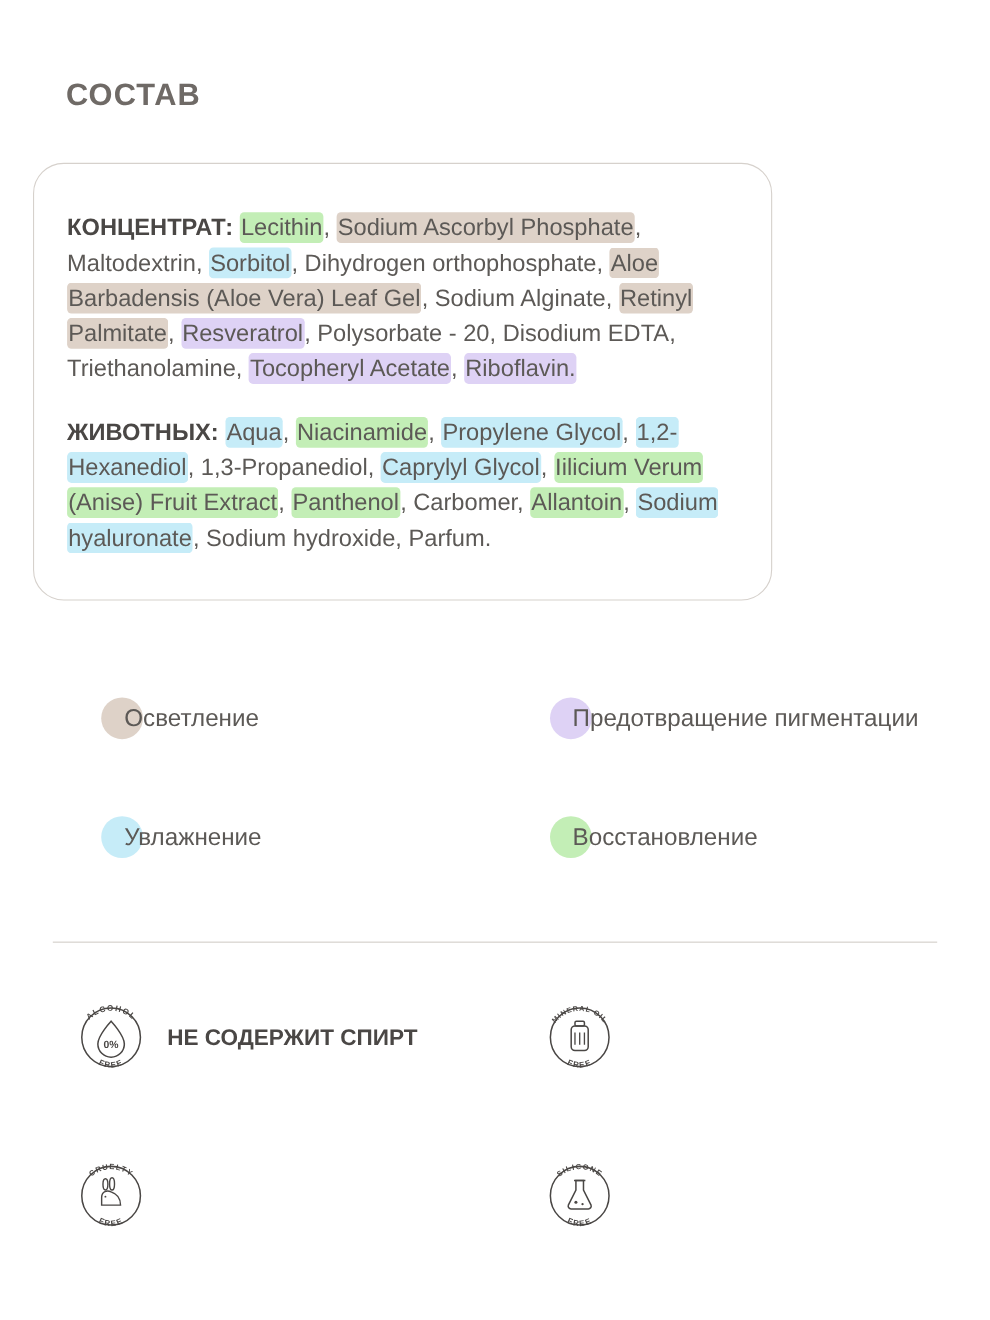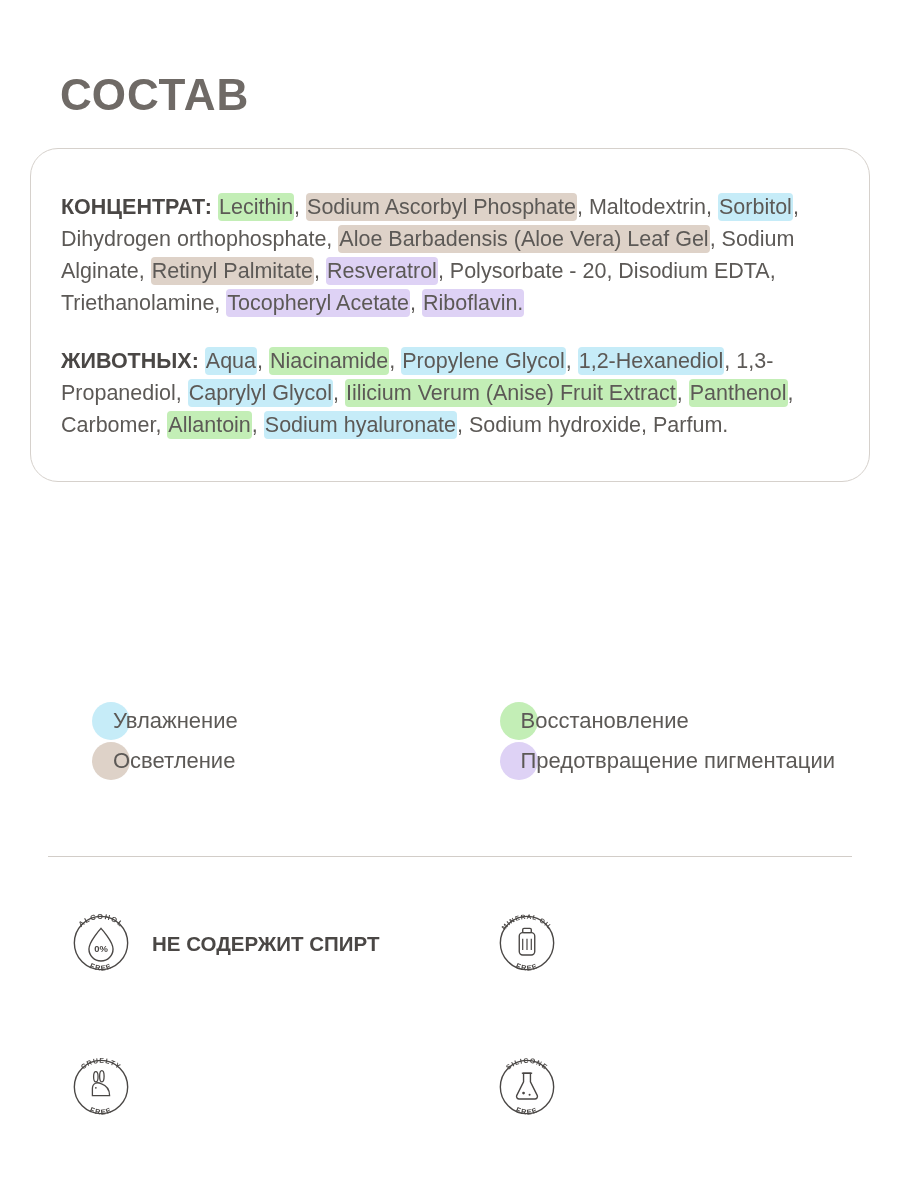--- a/index.html
+++ b/index.html
@@ -19,31 +19,31 @@
   .page {
     position: absolute;
     left: 0; top: 0;
     width: 900px; height: 1200px;
   }
 
   .title {
     position: absolute;
     left: 60px;
     top: 70px;
-    font-size: 44px;
+    font-size: 28px;
     font-weight: bold;
     letter-spacing: 1px;
     color: #6f6a66;
   }
 
   .ingredients-card {
     position: absolute;
     left: 30px;
     top: 148px;
-    width: 840px;
+    width: 672px;
     box-sizing: border-box;
     border: 1.5px solid #d6d1cc;
     border-radius: 28px;
     padding: 42px 32px 40px 30px;
   }
 
   .para {
     font-size: 21.5px;
     line-height: 32px;
     color: #5c5956;
@@ -157,38 +157,38 @@
       <span class="lead">КОНЦЕНТРАТ:</span>
       <span id="concentrate-list"> <span class="hl hl-green">Lecithin</span>, <span class="hl hl-beige">Sodium Ascorbyl Phosphate</span>, Maltodextrin, <span class="hl hl-blue">Sorbitol</span>, Dihydrogen orthophosphate, <span class="hl hl-beige">Aloe Barbadensis (Aloe Vera) Leaf Gel</span>, Sodium Alginate, <span class="hl hl-beige">Retinyl Palmitate</span>, <span class="hl hl-purple">Resveratrol</span>, Polysorbate - 20, Disodium EDTA, Triethanolamine, <span class="hl hl-purple">Tocopheryl Acetate</span>, <span class="hl hl-purple">Riboflavin.</span></span>
     </div>
     <div class="para">
       <span class="lead">ЖИВОТНЫХ:</span>
       <span id="activator-list"> <span class="hl hl-blue">Aqua</span>, <span class="hl hl-green">Niacinamide</span>, <span class="hl hl-blue">Propylene Glycol</span>, <span class="hl hl-blue">1,2-Hexanediol</span>, 1,3-Propanediol, <span class="hl hl-blue">Caprylyl Glycol</span>, <span class="hl hl-green">Iilicium Verum (Anise) Fruit Extract</span>, <span class="hl hl-green">Panthenol</span>, Carbomer, <span class="hl hl-green">Allantoin</span>, <span class="hl hl-blue">Sodium hyaluronate</span>, Sodium hydroxide, Parfum.</span>
     </div>
   </div>
 
   <div class="legend">
+    <div class="legend-row row1">
+      <div class="legend-item">
+        <span class="dot dot-beige"></span>
+        <span class="legend-label">Осветление</span>
+      </div>
+      <div class="legend-item second">
+        <span class="dot dot-purple"></span>
+        <span class="legend-label">Предотвращение пигментации</span>
+      </div>
+    </div>
     <div class="legend-row row2">
       <div class="legend-item">
         <span class="dot dot-blue"></span>
         <span class="legend-label">Увлажнение</span>
       </div>
       <div class="legend-item second">
         <span class="dot dot-green"></span>
         <span class="legend-label">Восстановление</span>
-      </div>
-    </div>
-    <div class="legend-row row1">
-      <div class="legend-item">
-        <span class="dot dot-beige"></span>
-        <span class="legend-label">Осветление</span>
-      </div>
-      <div class="legend-item second">
-        <span class="dot dot-purple"></span>
-        <span class="legend-label">Предотвращение пигментации</span>
       </div>
     </div>
   </div>
 
   <div class="divider"></div>
 
   <div class="claims">
     <div class="claims-row row1">
 
       <div class="claim">

